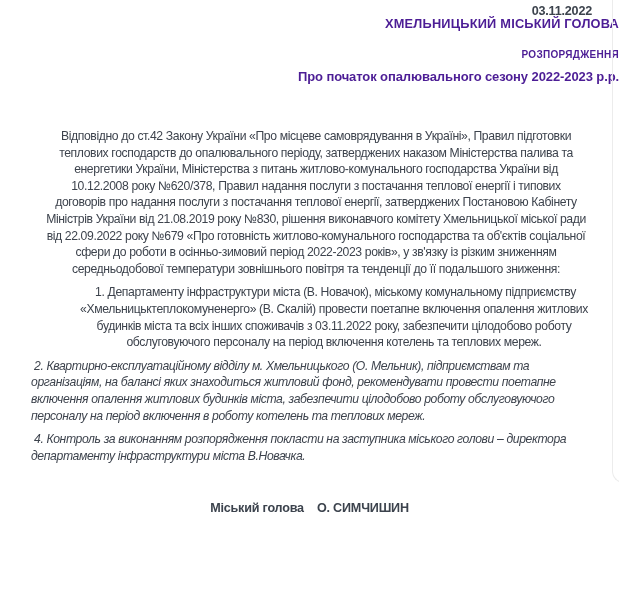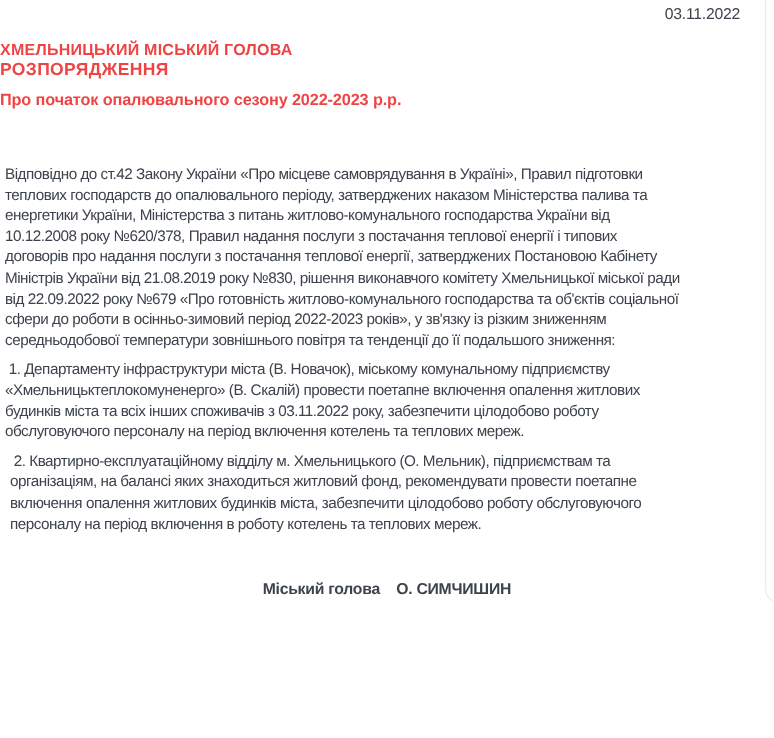--- a/index.html
+++ b/index.html
@@ -13,37 +13,37 @@
   .page {
     position: relative;
     width: 619px; height: 590px;
     background: #ffffff;
     overflow: hidden;
   }
   .doc-date {
     position: absolute;
     top: 4px; right: 27px;
     font-size: 12.6px;
-    font-weight: 400;
+    font-weight: 700;
     color: #3c434d;
     letter-spacing: -0.2px;
   }
   .doc-header {
-    padding-top: 32px;
-    text-align: left;
-    color: #ef4444;
+    padding-top: 16px;
+    text-align: right;
+    color: #4c1d95;
   }
   .org-title {
     font-size: 12.8px;
     font-weight: 700;
     letter-spacing: 0.2px;
   }
   .doc-type {
-    margin-top: 0;
-    font-size: 14px;
+    margin-top: 18px;
+    font-size: 10px;
     font-weight: 700;
     letter-spacing: 0.3px;
   }
   .doc-meta {
     margin-top: 3px;
     font-size: 12.8px;
     font-weight: 700;
     letter-spacing: -0.1px;
   }
   .doc-subject {
@@ -58,23 +58,23 @@
   .para {
     white-space: pre-line;
     font-size: 12.2px;
     line-height: 16.6px;
     font-weight: 500;
     letter-spacing: -0.38px;
     color: #3d434d;
     max-width: 606px;
   }
   .para + .para { margin-top: 7px; }
-  .indent-main { padding-left: 4px; }
-  .indent-alt  { padding-left: 8px; }
-  .num-para    { text-indent: 3px; }
+  .indent-main { padding-left: 26px; text-align: center; }
+  .indent-alt  { padding-left: 8px; font-style: italic; }
+  .num-para    { text-indent: 3px; margin-left: 23px; }
   .signature {
     margin-top: 37px;
     text-align: center;
     font-size: 12.6px;
     font-weight: 700;
     color: #3c434d;
     letter-spacing: -0.2px;
   }
   .signature .sig-name { margin-left: 13px; }
   .adjacent-card-border {
@@ -110,20 +110,22 @@
 сфери до роботи в осінньо-зимовий період 2022-2023 років», у зв'язку із різким зниженням
 середньодобової температури зовнішнього повітря та тенденції до її подальшого зниження:</div>
     <div class="para indent-main num-para">1. Департаменту інфраструктури міста (В. Новачок), міському комунальному підприємству
 «Хмельницьктеплокомуненерго» (В. Скалій) провести поетапне включення опалення житлових
 будинків міста та всіх інших споживачів з 03.11.2022 року, забезпечити цілодобово роботу
 обслуговуючого персоналу на період включення котелень та теплових мереж.</div>
     <div class="para indent-alt num-para">2. Квартирно-експлуатаційному відділу м. Хмельницького (О. Мельник), підприємствам та
 організаціям, на балансі яких знаходиться житловий фонд, рекомендувати провести поетапне
 включення опалення житлових будинків міста, забезпечити цілодобово роботу обслуговуючого
 персоналу на період включення в роботу котелень та теплових мереж.</div>
+    <div class="para indent-alt num-para">4. Контроль за виконанням розпорядження покласти на заступника міського голови – директора
+департаменту інфраструктури міста В.Новачка.</div>
   </div>
 
   <div class="signature">
     <span class="sig-position">Міський голова</span><span class="sig-name">О. СИМЧИШИН</span>
   </div>
 
   <div class="adjacent-card-border"></div>
 
 </div>
 

